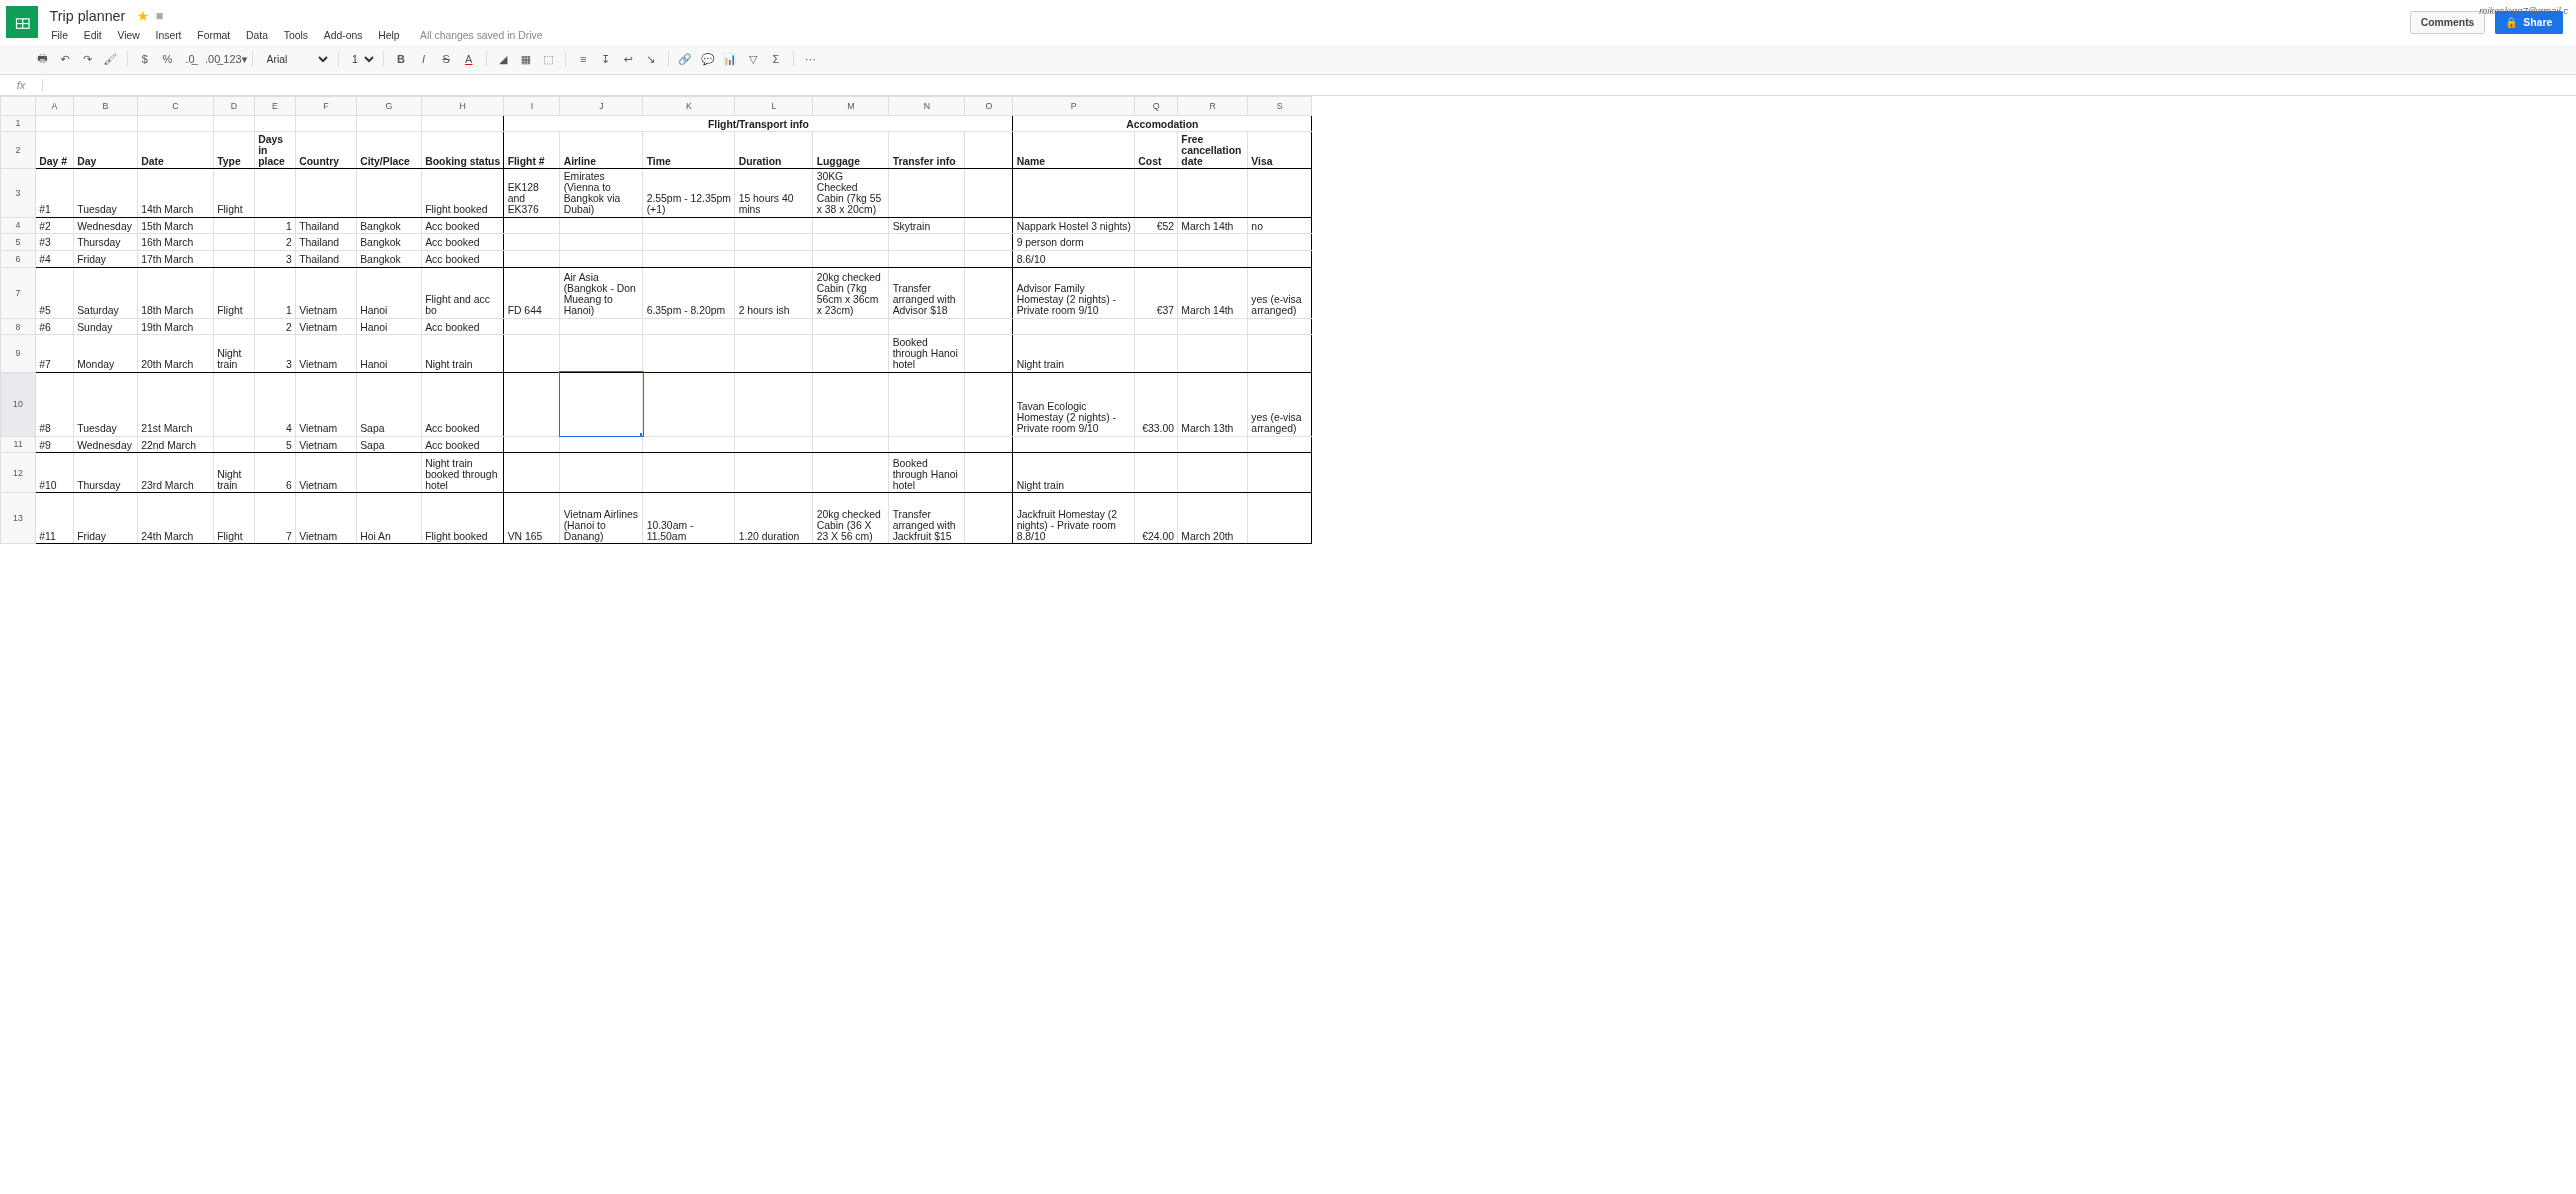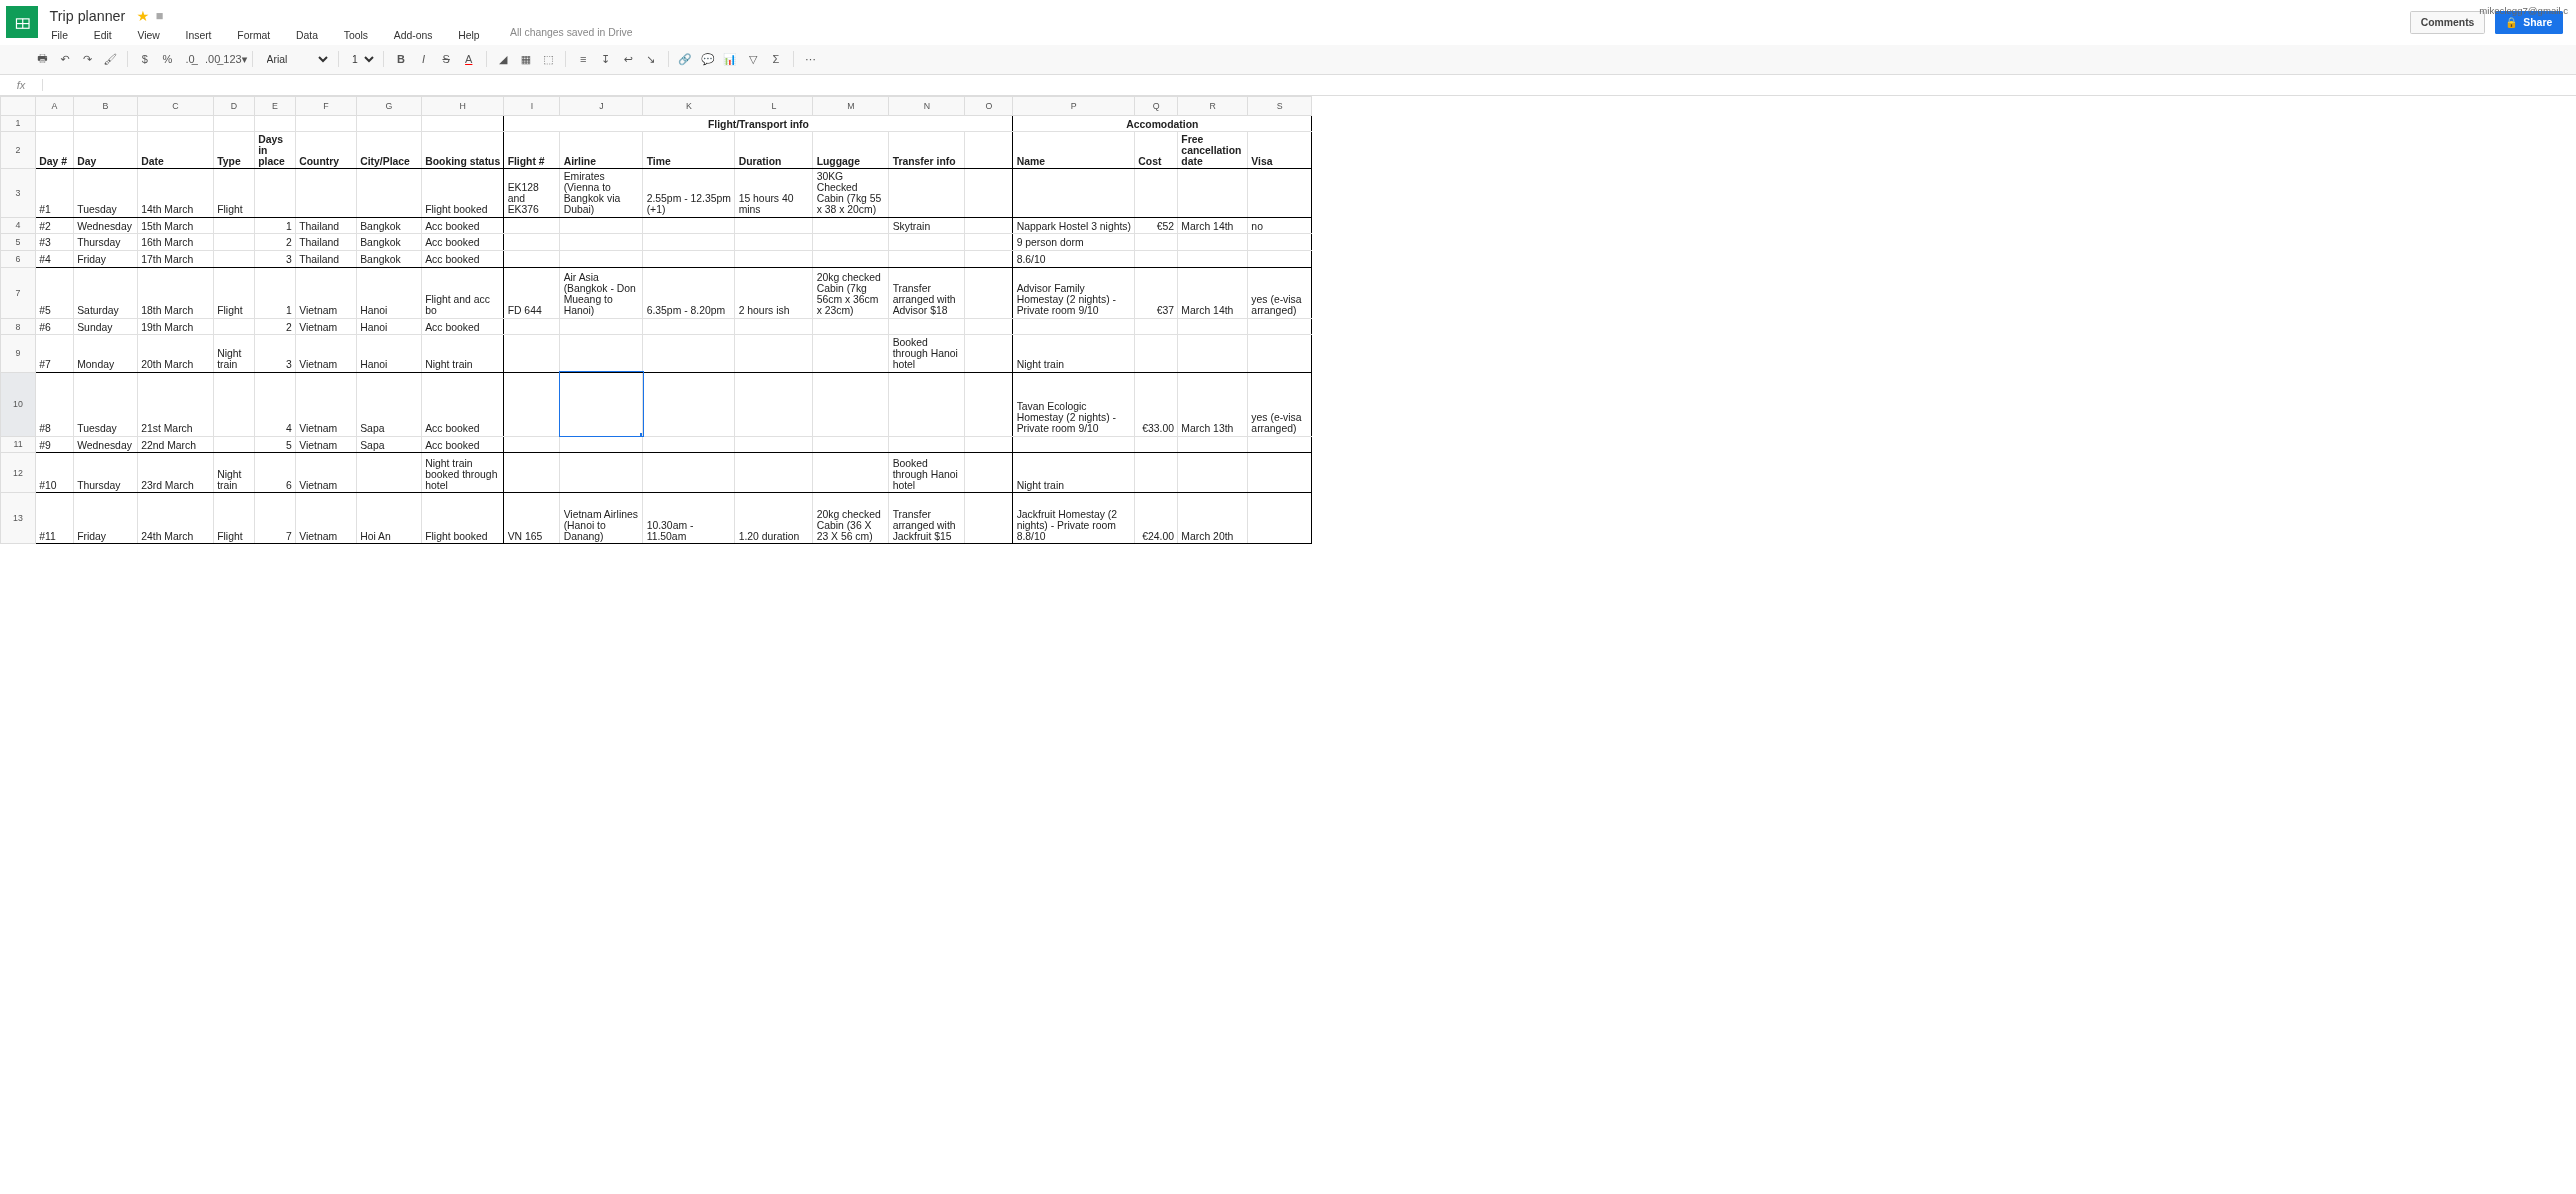--- a/index.html
+++ b/index.html
@@ -7,25 +7,25 @@
 
 
 .header { display: flex; align-items: flex-start; padding: 6.4px 6.4px 0 6.4px; }
 .logo { width: 32px; height: 32px; background: #0f9d58; display: flex; align-items: center; justify-content: center; margin-right: 6.4px; }
 .logo svg { fill: #fff; }
 .title-area { flex: 1; }
 .title-row { display: flex; align-items: center; gap: 6.4px; }
 .doc-title { font-size: 14.3px; color: #333; padding: 1.6px 4.8px; }
 .star-icon { color: #fbbc04; font-size: 14.3px; cursor: pointer; }
 .folder-icon { color: #aaa; font-size: 12.7px; cursor: pointer; }
-.menubar { display: flex; gap: 13px; margin-top: 1.6px; align-items: flex-start; }
+.menubar { display: flex; gap: 3px; margin-top: 1.6px; align-items: center; }
 .menu-item { padding: 3.2px 6.4px; font-size: 10.4px; color: #333; cursor: pointer; border-radius: 1.6px; }
 .save-status { color: #888; font-size: 10.4px; margin-left: 11px; }
 .header-right { display: flex; align-items: center; gap: 9.6px; padding-right: 6.4px; }
-.user-email { font-size: 9.6px; color: #666; position: absolute; top: 4.8px; right: 8px; }
+.user-email { font-size: 9.6px; color: #666; position: absolute; top: 4.8px; right: 8px; font-style: italic; }
 .comments-btn { background: #f8f8f8; border: 0.8px solid #ccc; padding: 4.8px 9.6px; font-size: 10.4px; color: #444; border-radius: 1.6px; cursor: pointer; font-weight: bold; }
 .share-btn { background: #1a73e8; color: #fff; border: none; padding: 4.8px 11px; font-size: 10.4px; font-weight: bold; border-radius: 1.6px; cursor: pointer; display: flex; align-items: center; gap: 4.8px; }
 
 
 .toolbar { display: flex; align-items: center; gap: 1.6px; padding: 4.8px 32px; border-bottom: 0.8px solid #ddd; background: #f8f8f8; height: 30px; }
 .tb-btn { width: 21px; height: 21px; display: flex; align-items: center; justify-content: center; color: #555; cursor: pointer; border-radius: 1.6px; font-size: 11px; }
 .tb-sep { width: 0.8px; height: 16px; background: #ddd; margin: 0 4.8px; }
 .tb-select { border: none; background: transparent; font-size: 10.4px; color: #333; padding: 1.6px 3.2px; cursor: pointer; }
 .tb-font { width: 72px; }
 .tb-size { width: 32px; }

